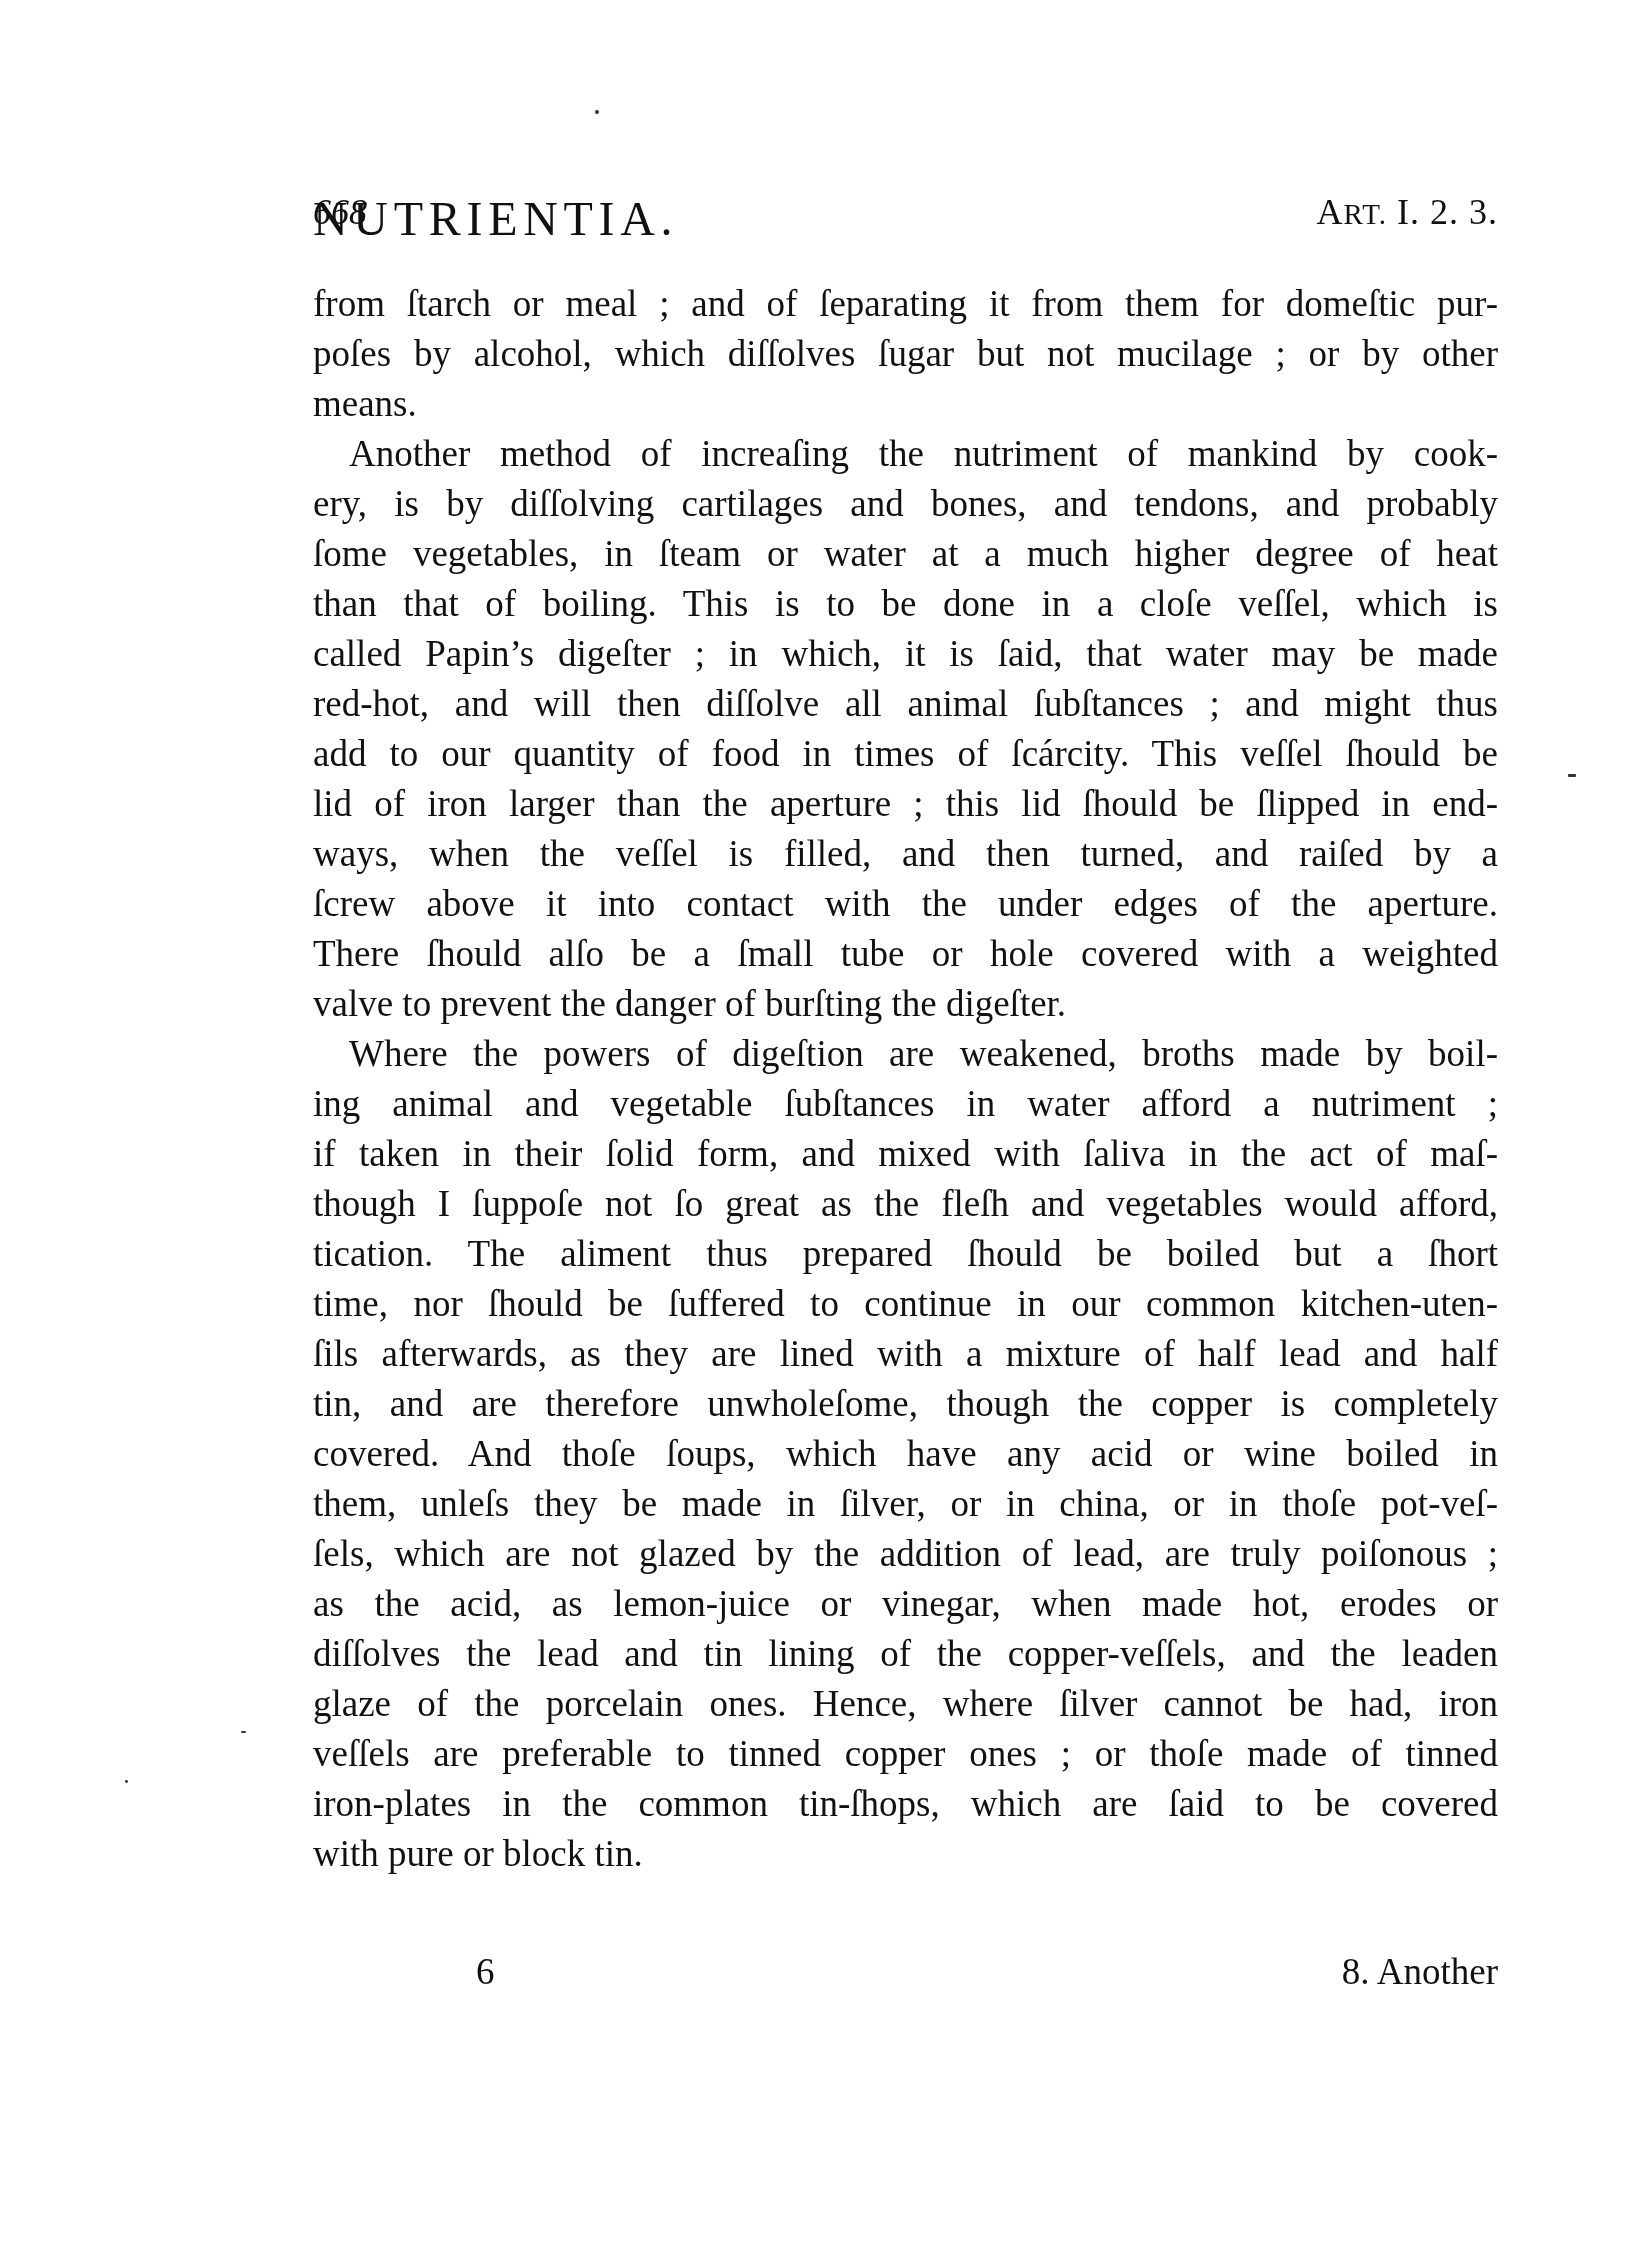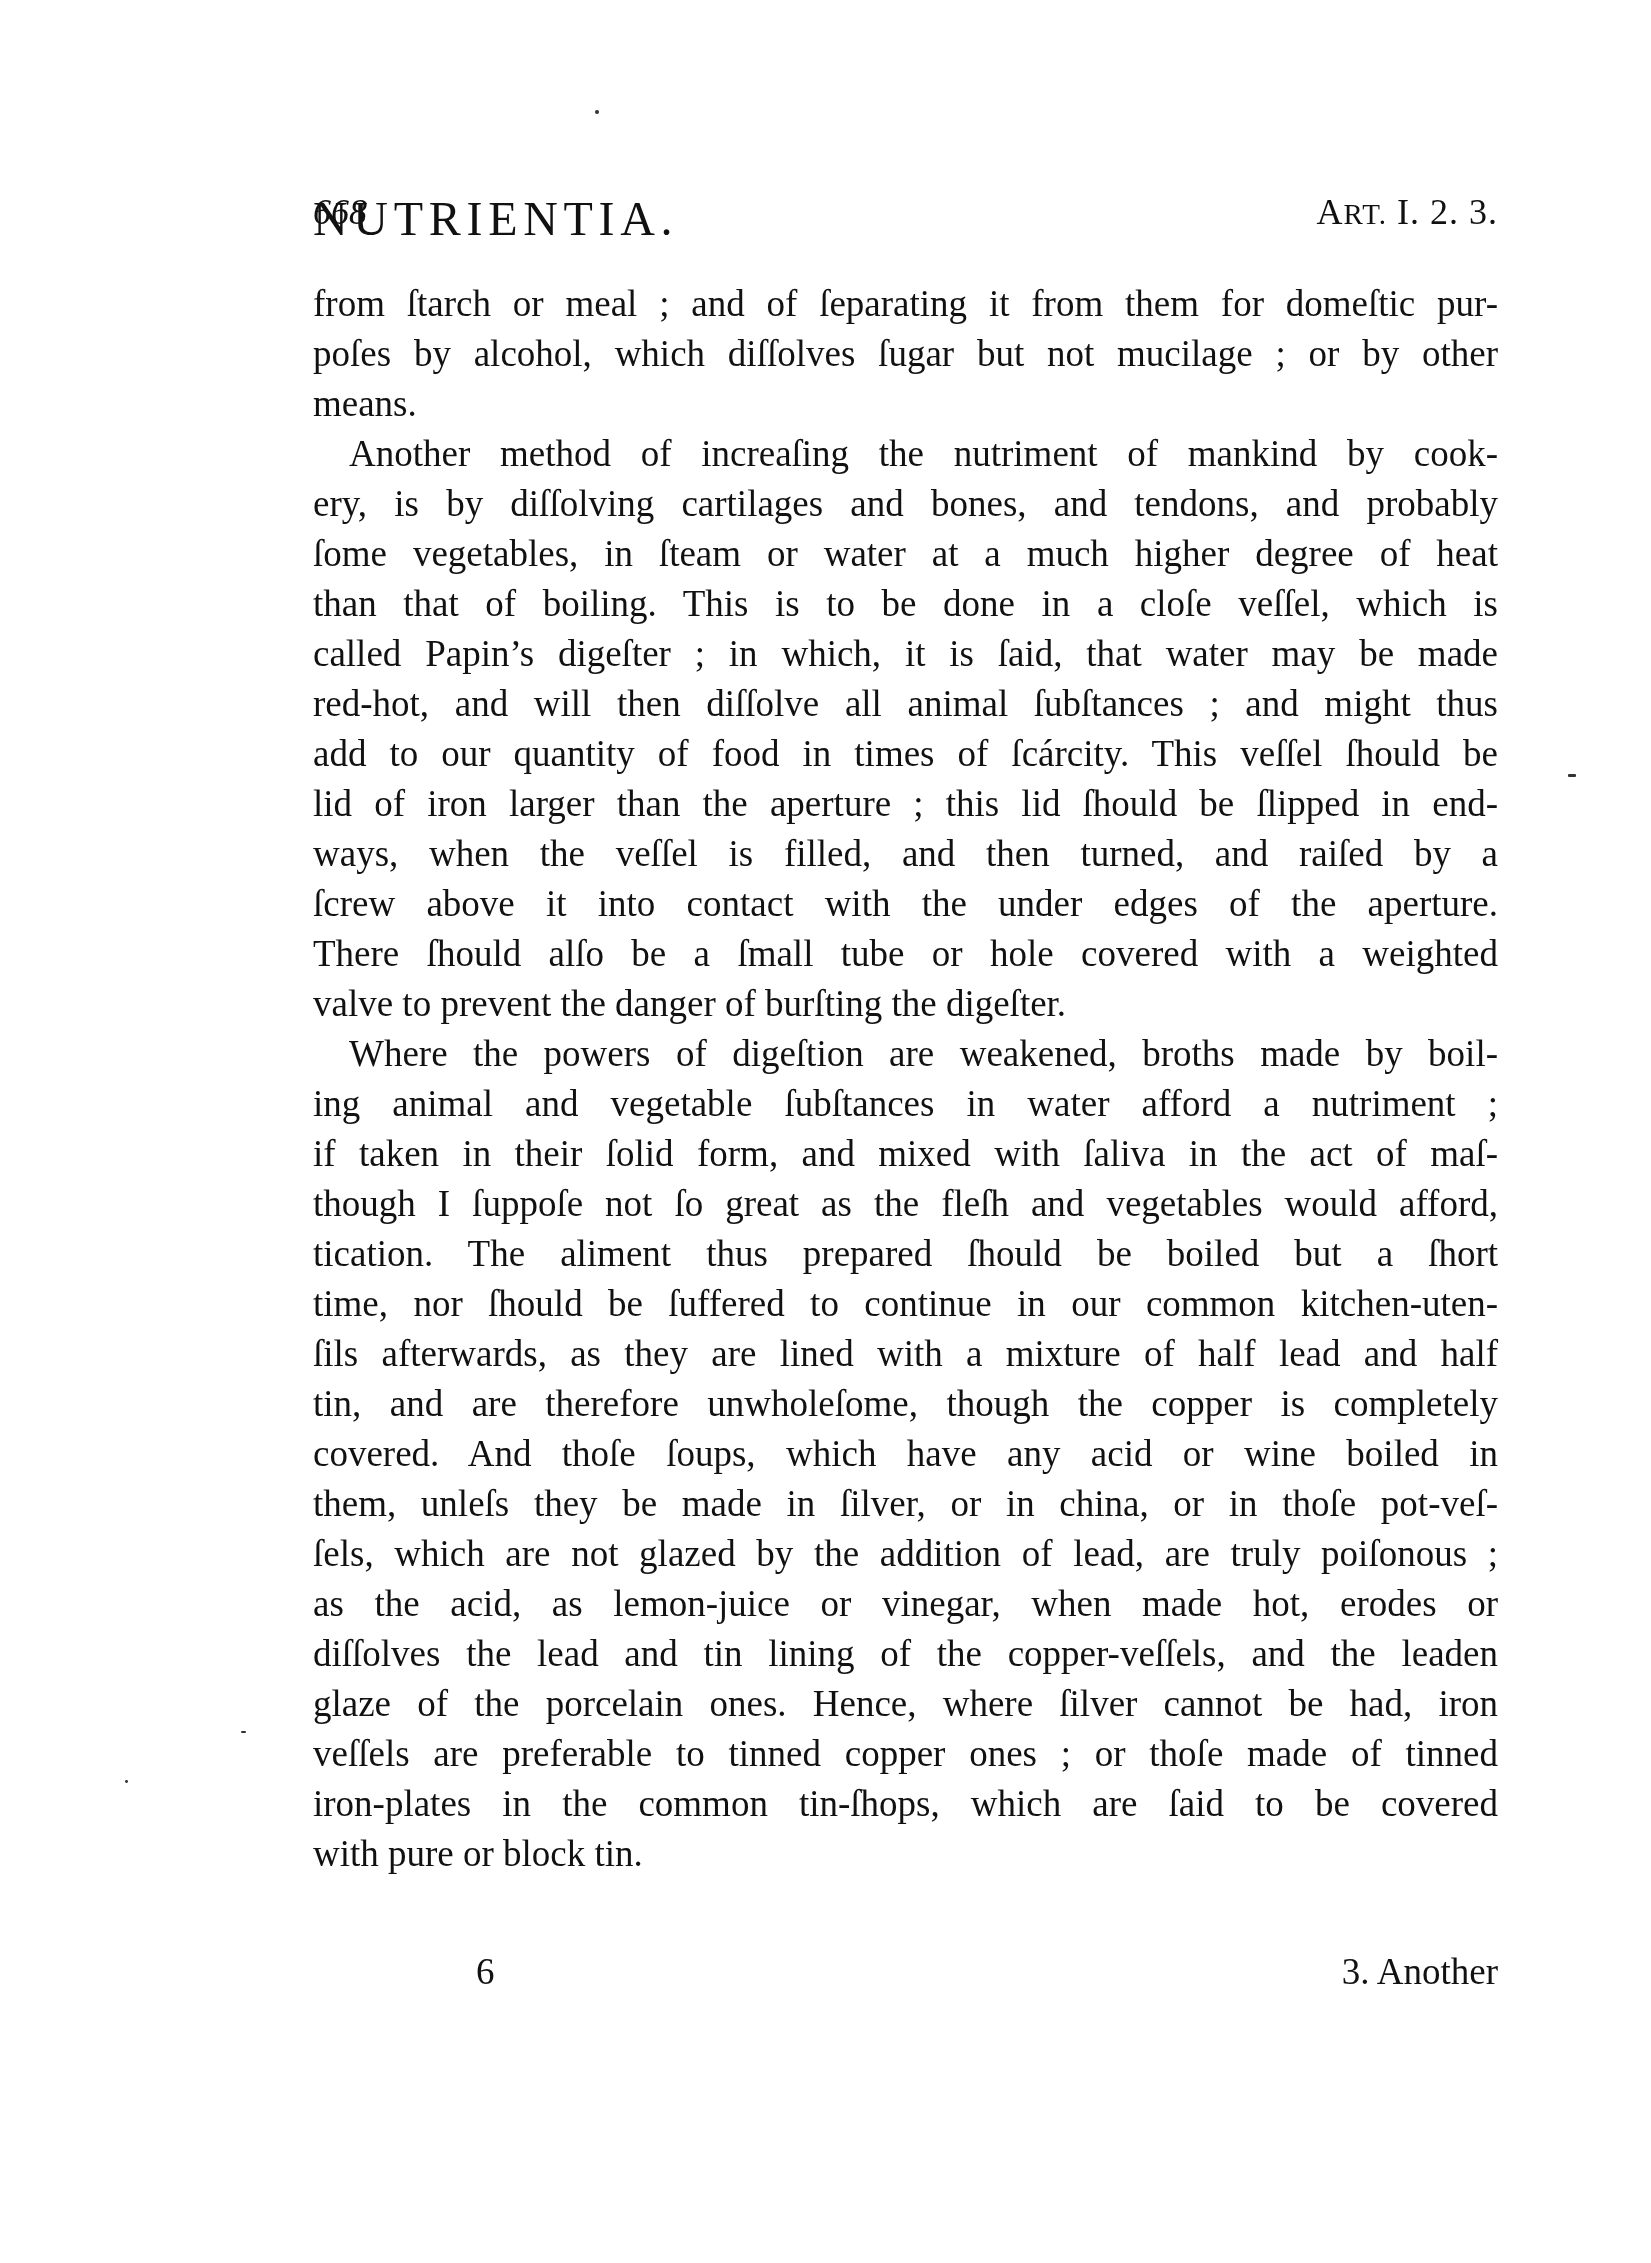--- a/index.html
+++ b/index.html
@@ -72,21 +72,21 @@
       <span class="line">diſſolves the lead and tin lining of the copper-veſſels, and the leaden</span>
       <span class="line">glaze of the porcelain ones. Hence, where ſilver cannot be had, iron</span>
       <span class="line">veſſels are preferable to tinned copper ones ; or thoſe made of tinned</span>
       <span class="line">iron-plates in the common tin-ſhops, which are ſaid to be covered</span>
       <span class="line last">with pure or block tin.</span>
     </div>
   </div>
 
   <div class="footer">
     <span class="sig">6</span>
-    <span class="catch">3. Another</span>
+    <span class="catch">8. Another</span>
   </div>
 
   <div class="speck" style="left:595px;top:110px;width:3.8px;height:3.8px;"></div>
   <div class="speck" style="left:1568px;top:774px;width:7.6px;height:2.9px;border-radius:1px;"></div>
   <div class="speck" style="left:241px;top:1731px;width:4.8px;height:1.9px;border-radius:1px;"></div>
   <div class="speck" style="left:125px;top:1780px;width:2.9px;height:2.9px;"></div>
 </div>
 
 
 </body></html>

